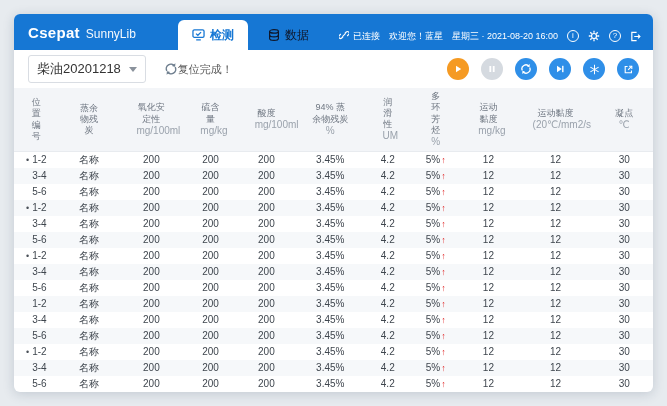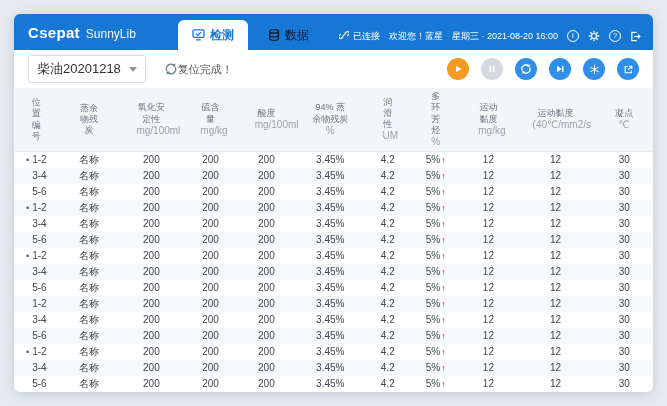--- a/index.html
+++ b/index.html
@@ -271,21 +271,21 @@
         <th>
             <div class="col-name">多环芳烃</div>
             <div class="col-unit">%</div>
           </th>
         <th>
             <div class="col-name">运动黏度</div>
             <div class="col-unit">mg/kg</div>
           </th>
         <th>
             <div class="col-name">运动黏度</div>
-            <div class="col-unit">(40℃/mm2/s</div>
+            <div class="col-unit">(20℃/mm2/s</div>
           </th>
         <th>
             <div class="col-name">凝点</div>
             <div class="col-unit">℃</div>
           </th>
       </tr>
     </thead>
     <tbody>
 
     <tr>

